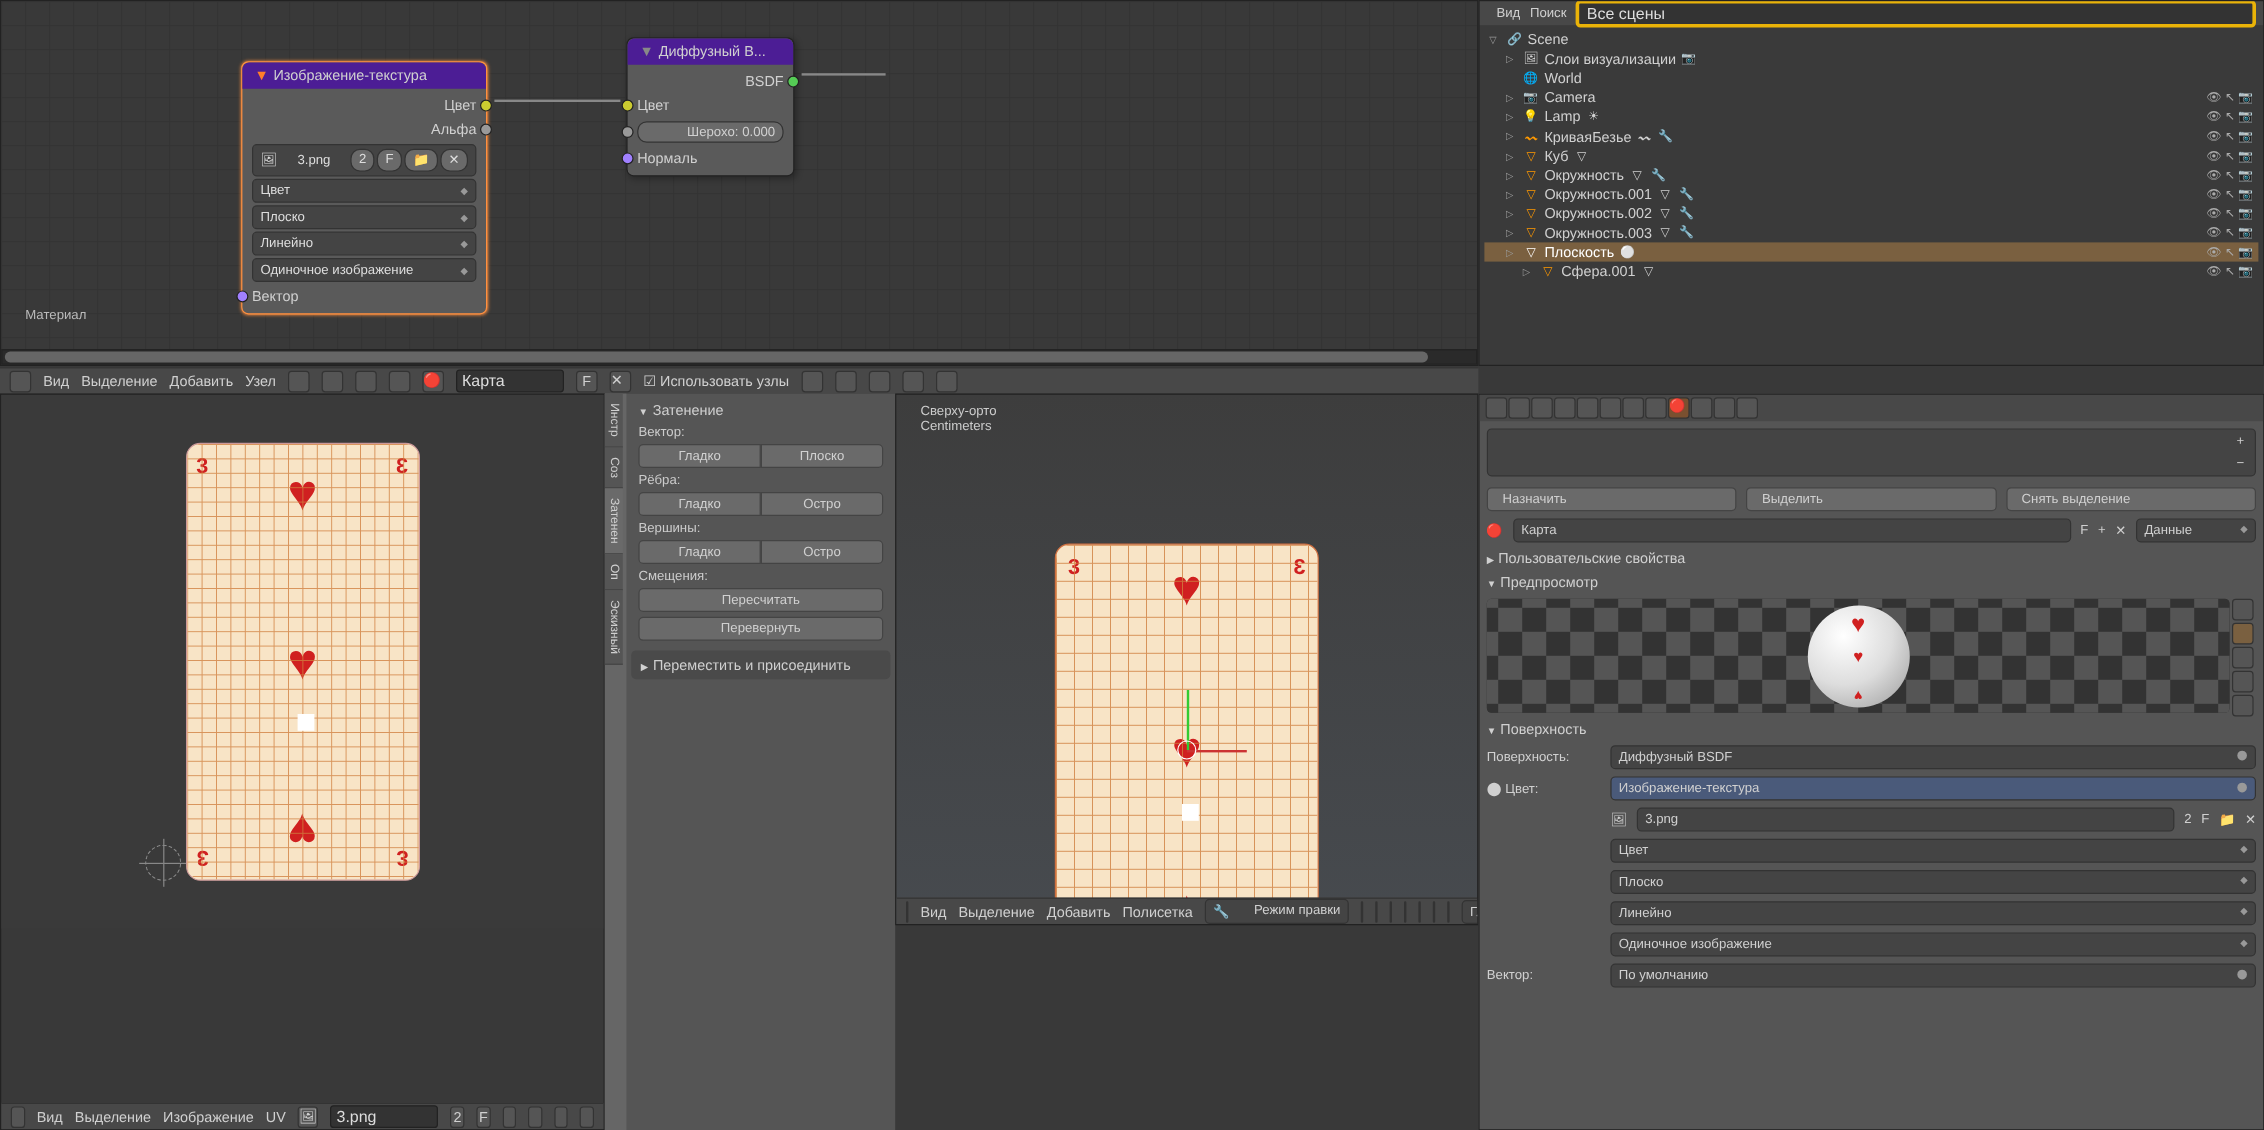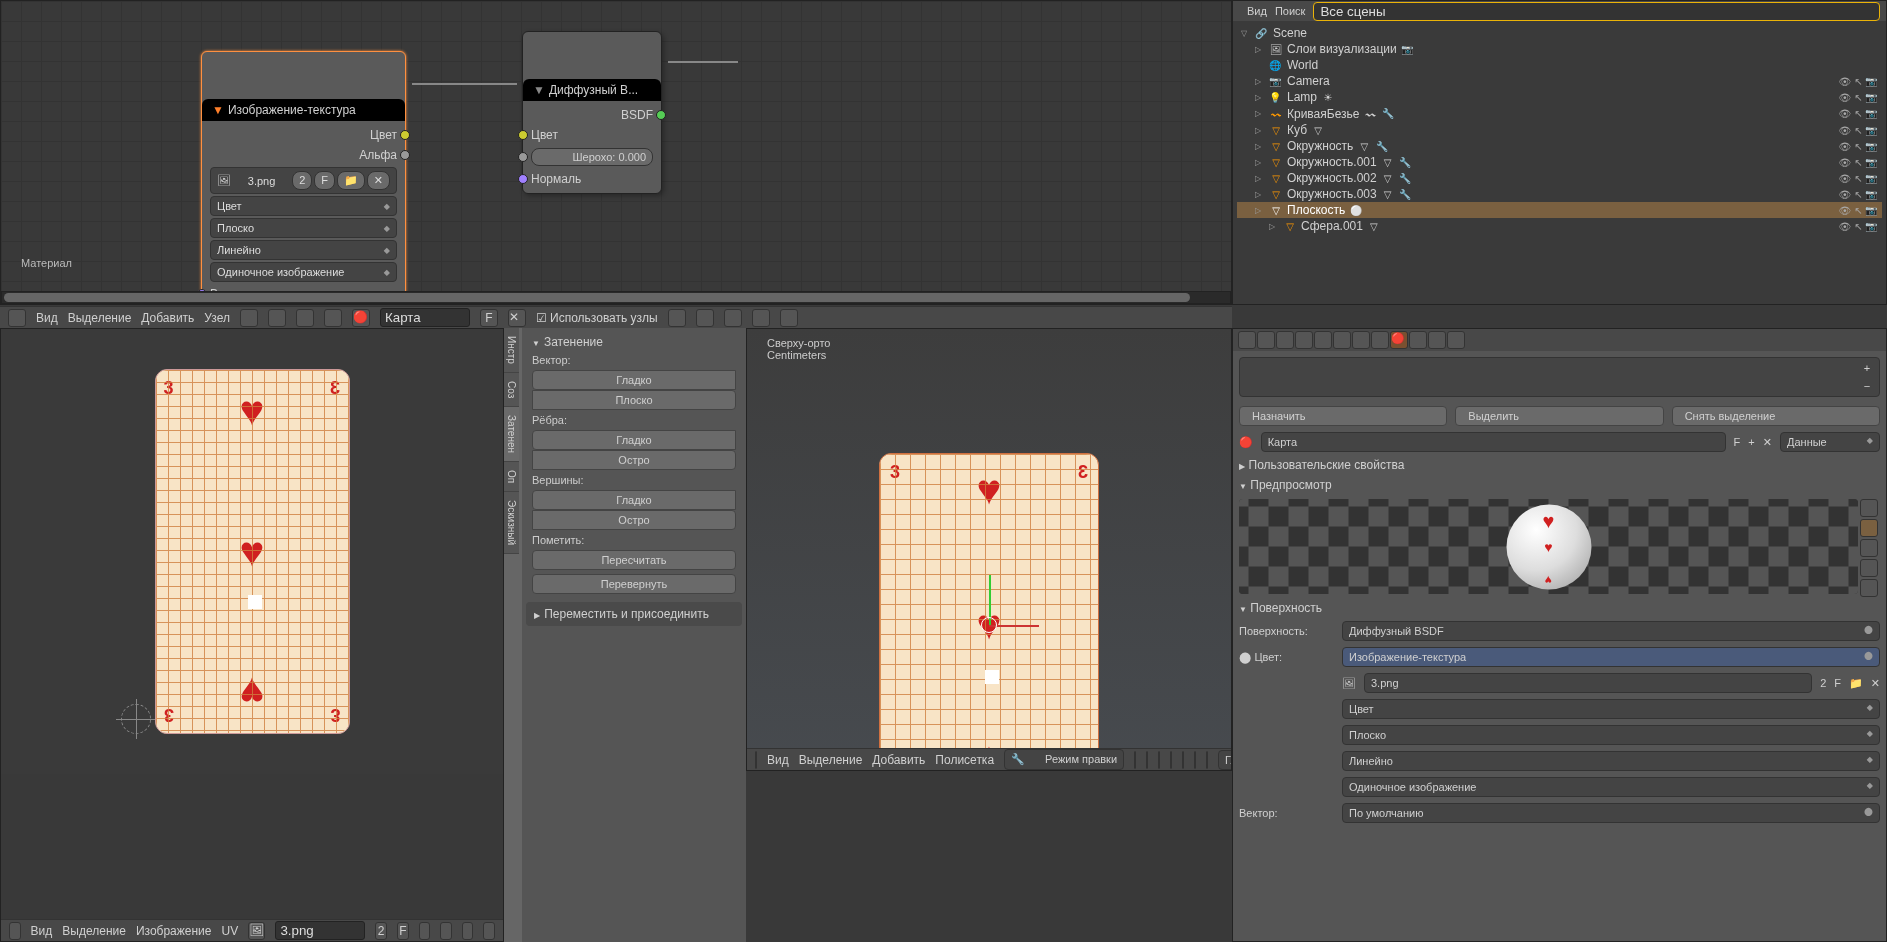--- a/index.html
+++ b/index.html
@@ -3,21 +3,21 @@
 <meta charset="utf-8">
 <style>
 * { box-sizing: border-box; margin: 0; padding: 0; font-family: sans-serif; }
 body { background: #393939; color: #d0d0d0; width: 1887px; height: 942px; overflow: hidden; font-size: 11px; position: relative; }
 .grid { background-image: linear-gradient(#333 1px, transparent 1px), linear-gradient(90deg, #333 1px, transparent 1px); background-size: 20px 20px; }
 .area { position: absolute; border: 1px solid #222; overflow: hidden; }
 .node-editor { left: 0; top: 0; width: 1232px; height: 305px; background: #393939; }
 .node-canvas { width: 100%; height: 290px; }
 .node { position: absolute; background: #5a5a5a; border: 1px solid #222; border-radius: 6px; box-shadow: 2px 2px 5px rgba(0,0,0,0.3); }
 .node.selected { border: 1px solid #ff9040; box-shadow: 0 0 3px #ff9040; }
-.node-header { padding: 4px 10px; background: #000000; border-radius: 6px 6px 0 0; font-size: 12px; margin-top: 47px; }
+.node-header { padding: 4px 10px; background: #4c1d95; border-radius: 6px 6px 0 0; font-size: 12px; }
 .node-header .tri { color: #ff7f2a; margin-right: 4px; }
 .node-body { padding: 4px 8px; }
 .node-row { display: flex; align-items: center; justify-content: flex-end; padding: 3px 0; position: relative; font-size: 12px; }
 .node-row.left { justify-content: flex-start; }
 .socket { width: 10px; height: 10px; border-radius: 50%; border: 1px solid #222; position: absolute; }
 .socket.out { right: -13px; } .socket.in { left: -13px; }
 .socket.yellow { background: #cccc30; } .socket.gray { background: #999; } .socket.green { background: #5c5; } .socket.purple { background: #a080ff; }
 .node-field { background: #444; border: 1px solid #333; border-radius: 4px; padding: 3px 6px; margin: 2px 0; display: flex; align-items: center; justify-content: space-between; color: #ddd; }
 .node-field .chev { color: #999; font-size: 8px; }
 .node-btn { background: #6a6a6a; border: 1px solid #333; border-radius: 8px; padding: 2px 6px; font-size: 11px; }
@@ -34,31 +34,31 @@
 .heart { color: #d02020; font-size: 42px; position: absolute; line-height: 1; }
 .corner-num { position: absolute; color: #d02020; font-size: 18px; font-weight: bold; }
 .tools-panel { position: absolute; left: 504px; top: 305px; width: 242px; height: 637px; background: #555; }
 .tool-tabs { position: absolute; left: 0; top: 0; width: 18px; height: 100%; background: #666; }
 .tool-tab { writing-mode: vertical-rl; padding: 8px 2px; font-size: 10px; background: #555; border-bottom: 1px solid #444; cursor: pointer; }
 .tool-content { margin-left: 18px; padding: 4px; }
 .tool-section { margin-bottom: 6px; }
 .tool-header { padding: 3px 6px; font-size: 12px; cursor: pointer; }
 .tool-header .tri { font-size: 8px; margin-right: 4px; }
 .tool-label { font-size: 11px; padding: 2px 6px; color: #ccc; }
-.tool-btn-row { display: flex; gap: 0; padding: 2px 6px; flex-direction: column; }
+.tool-btn-row { display: flex; gap: 0; padding: 2px 6px; }
 .tool-btn { flex: 1; background: #6a6a6a; border: 1px solid #444; padding: 3px 6px; text-align: center; font-size: 11px; cursor: pointer; }
 .tool-btn:first-child { border-radius: 4px 0 0 4px; } .tool-btn:last-child { border-radius: 0 4px 4px 0; }
 .tool-btn.single { border-radius: 4px; }
 .viewport3d { position: absolute; left: 746px; top: 305px; width: 486px; height: 637px; background: #393939; }
 .vp-canvas { width: 100%; height: 615px; background: linear-gradient(#3d3d3d, #4a4f55); position: relative; display: flex; align-items: center; justify-content: center; }
 .vp-info { position: absolute; top: 8px; left: 20px; font-size: 11px; color: #ccc; }
 .vp-axis { position: absolute; bottom: 30px; left: 24px; width: 40px; height: 40px; }
 .outliner { position: absolute; left: 1232px; top: 0; width: 655px; height: 305px; background: #3a3a3a; }
 .outliner-header { height: 20px; background: #484848; display: flex; align-items: center; padding: 0 6px; gap: 8px; font-size: 11px; }
-.outliner-header input { background: #333; border: 1px solid #eab308; color: #ddd; padding: 1px 6px; border-radius: 4px; flex: 1; }
+.outliner-header input { background: #333; border: 3px solid #eab308; color: #ddd; padding: 1px 6px; border-radius: 4px; flex: 1; }
 .outliner-tree { padding: 4px; }
 .tree-item { display: flex; align-items: center; padding: 1px 4px; font-size: 12px; gap: 4px; }
 .tree-item.nested1 { padding-left: 18px; } .tree-item.nested2 { padding-left: 32px; }
 .tree-item .exp { color: #999; font-size: 8px; width: 10px; }
 .tree-item .obj-icon { font-size: 10px; width: 14px; text-align: center; }
 .tree-item.selected { background: #7a6040; }
 .tree-icons { margin-left: auto; display: flex; gap: 3px; color: #aaa; font-size: 10px; }
 .props { position: absolute; left: 1232px; top: 305px; width: 655px; height: 637px; background: #555; overflow-y: auto; }
 .props-tabs { height: 22px; background: #484848; display: flex; align-items: center; padding: 0 4px; gap: 1px; }
 .props-tab { width: 18px; height: 18px; background: #555; border: 1px solid #333; border-radius: 3px; cursor: pointer; }
@@ -241,21 +241,21 @@
       <div class="tool-label">Рёбра:</div>
       <div class="tool-btn-row">
         <div class="tool-btn">Гладко</div>
         <div class="tool-btn">Остро</div>
       </div>
       <div class="tool-label">Вершины:</div>
       <div class="tool-btn-row">
         <div class="tool-btn">Гладко</div>
         <div class="tool-btn">Остро</div>
       </div>
-      <div class="tool-label">Пометить:</div>
+      <div class="tool-label">Смещения:</div>
       <div class="tool-btn-row">
           <div class="tool-btn single">Пересчитать</div>
         </div>
       <div class="tool-btn-row">
           <div class="tool-btn single">Перевернуть</div>
         </div>
     </div>
     <div class="tool-section" style="background:#4a4a4a;border-radius:4px;padding:2px">
       <div class="tool-header"><span class="tri">▶</span><span>Переместить и присоединить</span></div>
     </div>

